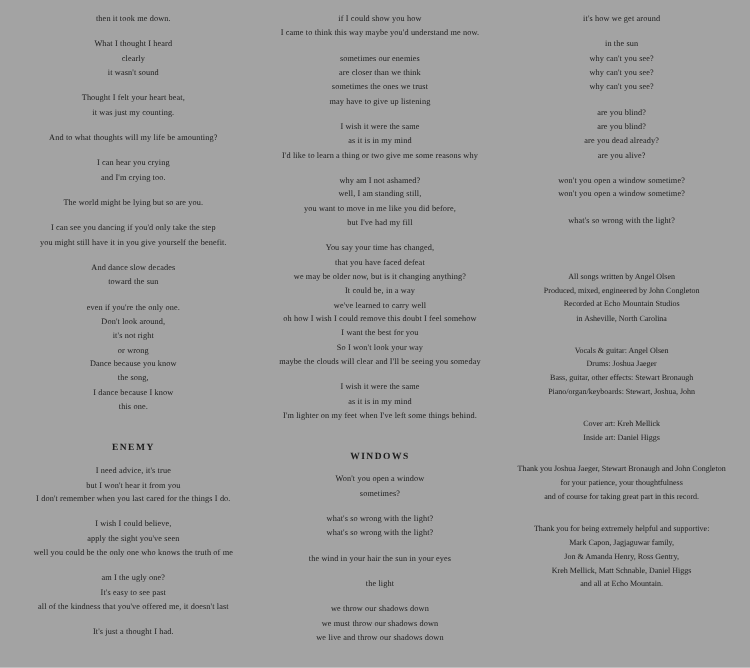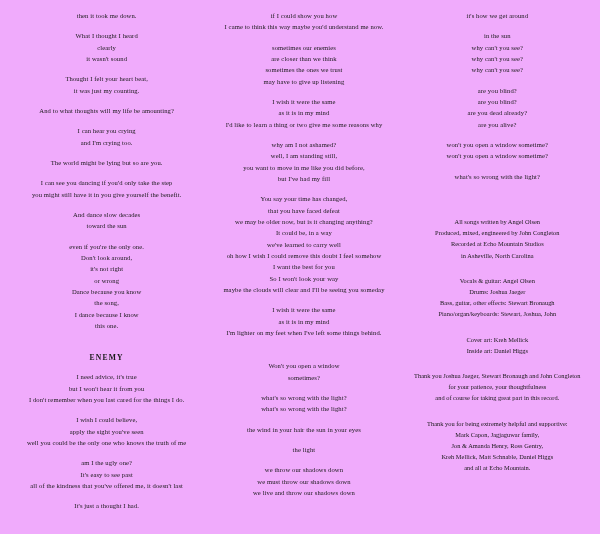--- a/index.html
+++ b/index.html
@@ -16,21 +16,21 @@
   }
   .page {
     position: relative;
     width: 600px;
     height: 534px;
     box-sizing: border-box;
     padding: 10px 8px 8px 8px;
     display: flex;
     flex-direction: row;
     align-items: flex-start;
-    background: #f0abfc;
+    background: #a3a3a3;
   }
   .col {
     box-sizing: border-box;
     display: flex;
     flex-direction: column;
   }
   .col-left   { width: 200px; padding: 0 6px; }
   .col-mid    { width: 200px; padding: 0 4px; }
   .col-right  { width: 192px; padding: 0 4px; }
 
@@ -172,20 +172,21 @@
       <div class="block">
         <div class="line">I wish it were the same</div>
         <div class="line">as it is in my mind</div>
         <div class="line">I'm lighter on my feet when I've left some things behind.</div>
       </div>
     </div>
 
     <div class="gap-lg"></div>
 
     <div>
+      <div class="song-title">WINDOWS</div>
       <div class="block">
         <div class="line">Won't you open a window</div>
         <div class="line">sometimes?</div>
       </div>
       <div class="block">
         <div class="line">what's so wrong with the light?</div>
         <div class="line">what's so wrong with the light?</div>
       </div>
       <div class="block">
         <div class="line">the wind in your hair the sun in your eyes</div>

